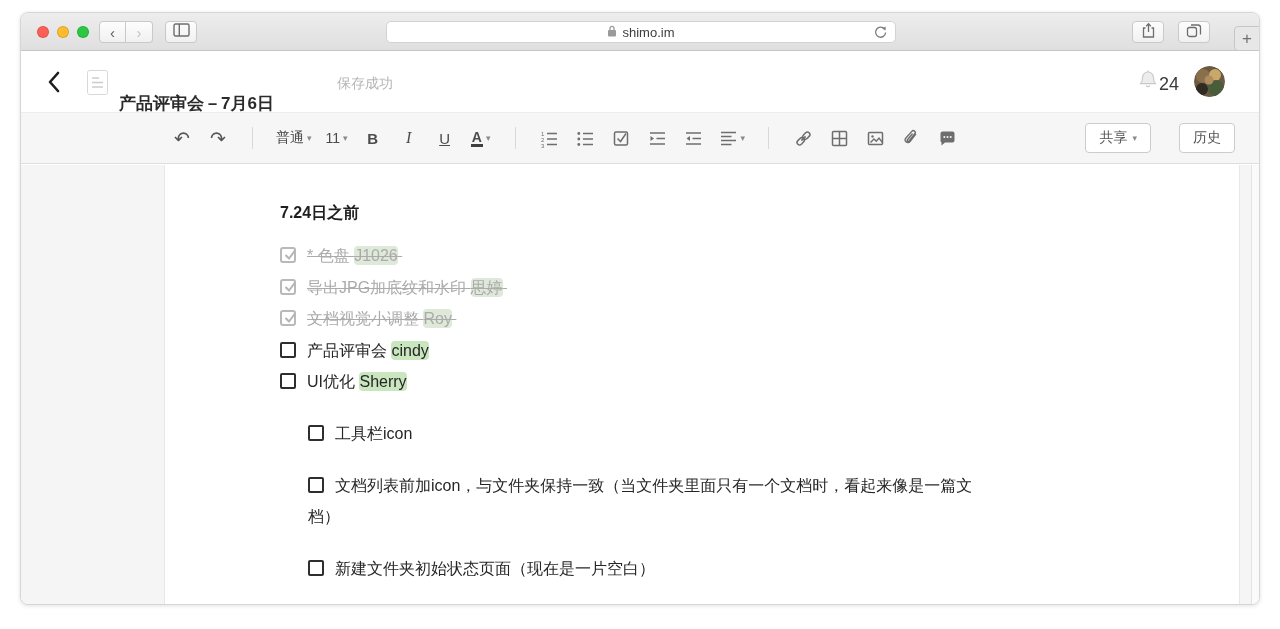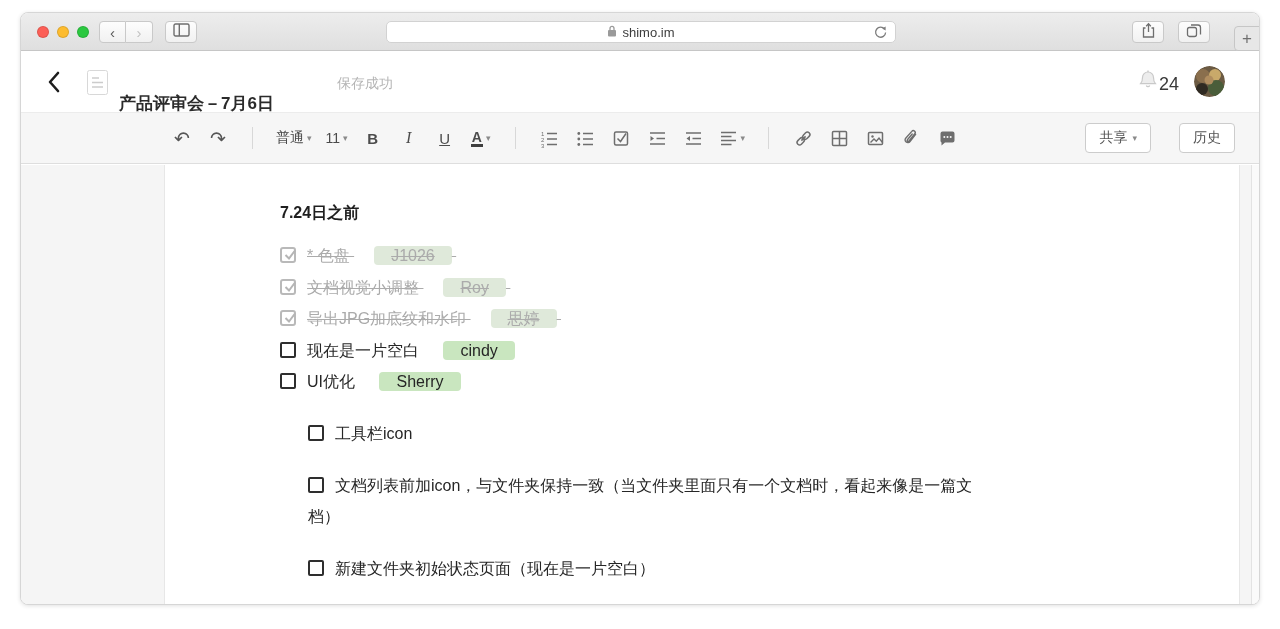--- a/index.html
+++ b/index.html
@@ -77,21 +77,21 @@
   .gutter { position:absolute; right:0; top:0; bottom:0; width:7px; background:#fafafa; }
 
   .dheading { font-size:16px; font-weight:700; color:#1f1f1f; line-height:31px; margin-bottom:12px; }
   .check-item { font-size:16px; color:#262626; line-height:31.6px; white-space:pre-wrap; }
   .check-item.indent { margin-left:28px; max-width:690px;margin-top:20px; }
   .check-item.done { color:#ababab; text-decoration:line-through; text-decoration-color:#ababab; }
   .cb { display:inline-block; width:16px; height:16px; border:2px solid #2e2e2e; border-radius:2px;
         margin-right:11px; vertical-align:-2px; position:relative; cursor:pointer; }
   .cb.checked { border-color:#b9b9b9; border-radius:3px; }
   .cb.checked svg { position:absolute; left:0; top:-2px; }
-  .hl { border-radius:4px; padding:1px 17px;margin-left:20px; }
+  .hl { border-radius:4px; padding:1px 0; }
   .check-item:not(.done) .hl { background:#c9e6bf; }
   .check-item.done .hl { background:#dfe9da; }
 </style>
 </head>
 <body>
 
 <div class="window">
 
   <div class="titlebar">
     <div class="lights">
@@ -307,25 +307,25 @@
 
   <div class="content">
     <div class="page">
       <div class="dheading">7.24日之前</div>
       <div id="checklist">
           <div class="check-item done"><span class="cb checked"><svg width="16" height="16" viewBox="0 0 16 16">
                 <polyline points="3.5,8 7,11.5 13,3.5" fill="none" stroke="#b5b5b5" stroke-width="2"></polyline>
               </svg></span><span><span>* 色盘 </span><span class="hl">J1026</span><span> </span></span></div>
           <div class="check-item done"><span class="cb checked"><svg width="16" height="16" viewBox="0 0 16 16">
                 <polyline points="3.5,8 7,11.5 13,3.5" fill="none" stroke="#b5b5b5" stroke-width="2"></polyline>
-              </svg></span><span><span>文档视觉小调整 </span><span class="hl">Roy</span><span> </span></span></div>
+              </svg></span><span><span>导出JPG加底纹和水印 </span><span class="hl">思婷</span><span> </span></span></div>
           <div class="check-item done"><span class="cb checked"><svg width="16" height="16" viewBox="0 0 16 16">
                 <polyline points="3.5,8 7,11.5 13,3.5" fill="none" stroke="#b5b5b5" stroke-width="2"></polyline>
-              </svg></span><span><span>导出JPG加底纹和水印 </span><span class="hl">思婷</span><span> </span></span></div>
-          <div class="check-item"><span class="cb"></span><span><span>现在是一片空白 </span><span class="hl">cindy</span></span></div>
+              </svg></span><span><span>文档视觉小调整 </span><span class="hl">Roy</span><span> </span></span></div>
+          <div class="check-item"><span class="cb"></span><span><span>产品评审会 </span><span class="hl">cindy</span></span></div>
           <div class="check-item"><span class="cb"></span><span><span>UI优化 </span><span class="hl">Sherry</span></span></div>
           <div class="check-item indent"><span class="cb"></span><span><span>工具栏icon</span></span></div>
           <div class="check-item indent"><span class="cb"></span><span><span>文档列表前加icon，与文件夹保持一致（当文件夹里面只有一个文档时，看起来像是一篇文档）</span></span></div>
           <div class="check-item indent"><span class="cb"></span><span><span>新建文件夹初始状态页面（现在是一片空白）</span></span></div>
         </div>
     </div>
     <div class="gutter"></div>
     <div class="gutterline"></div>
   </div>
 

